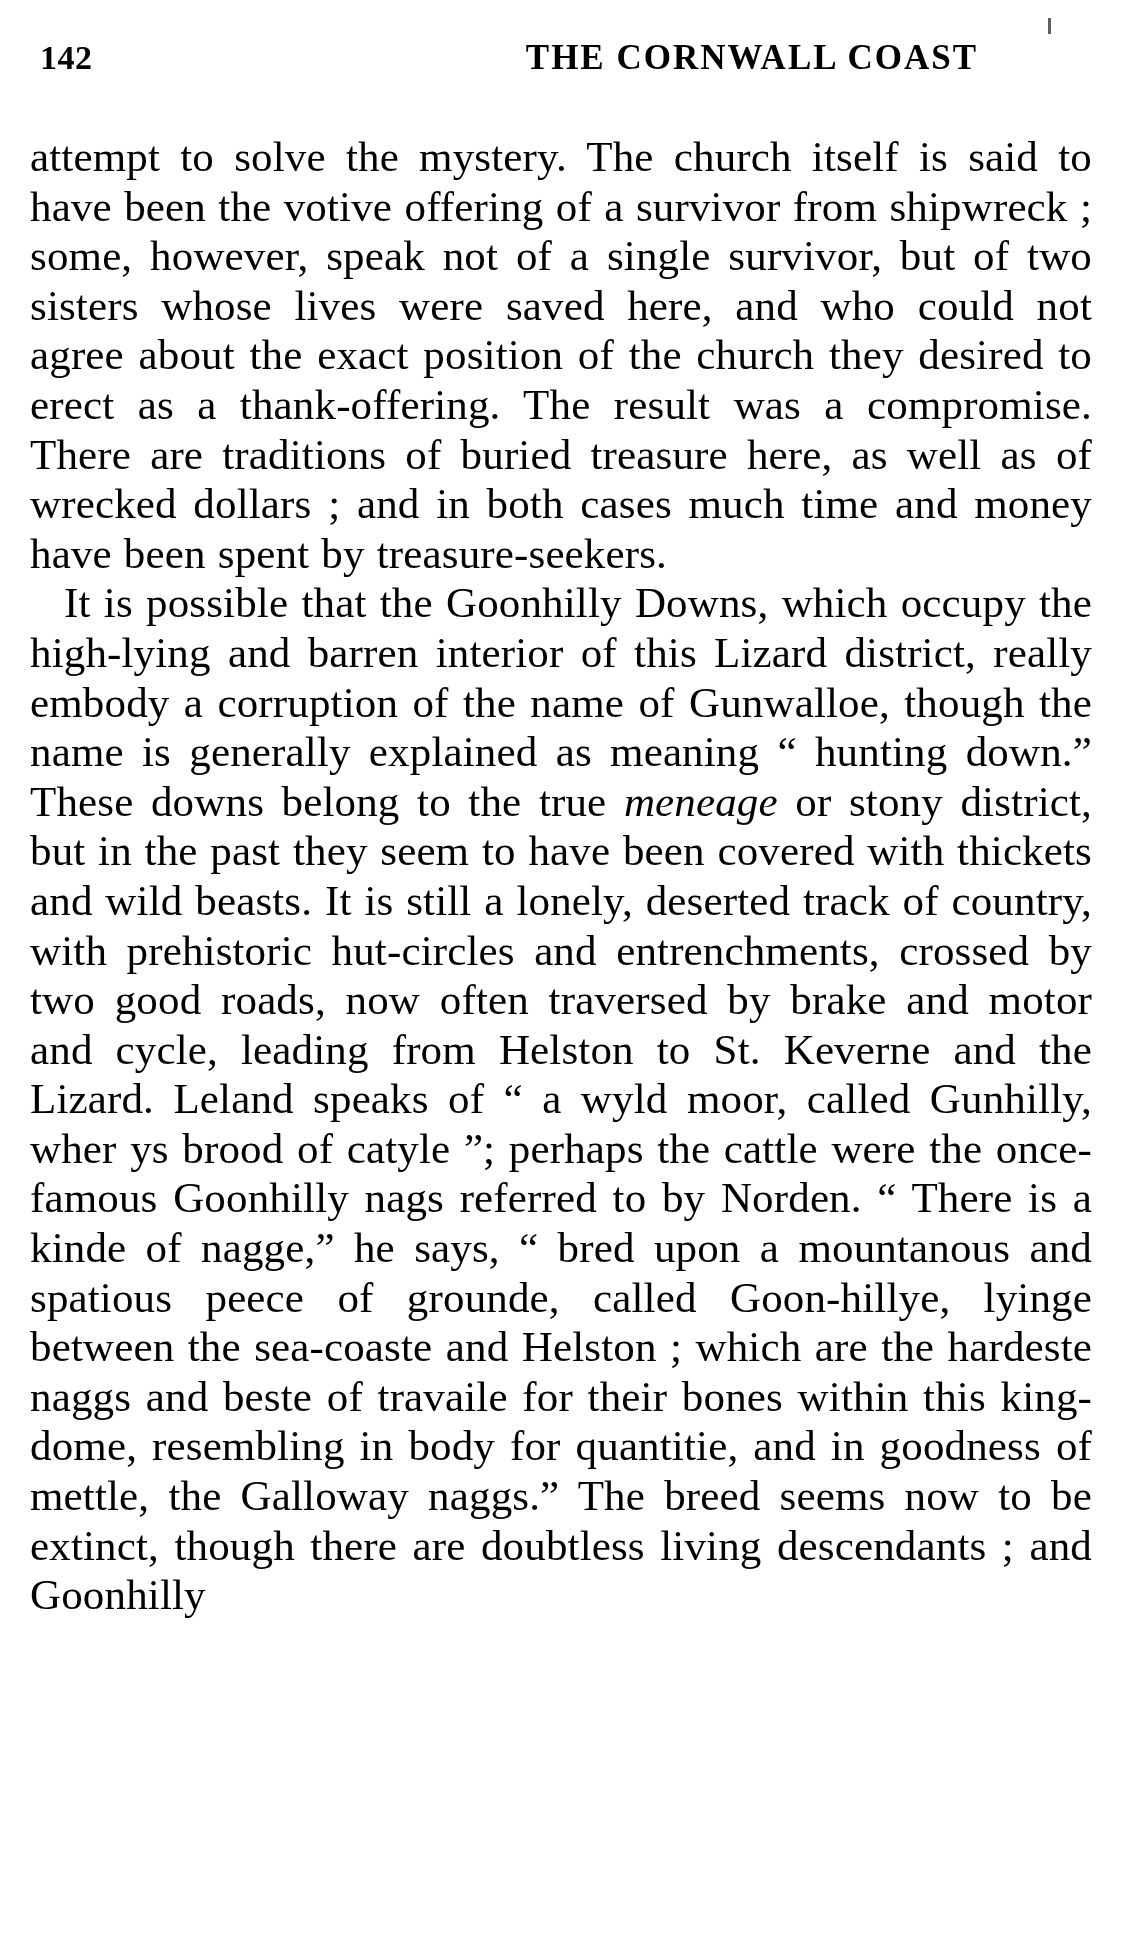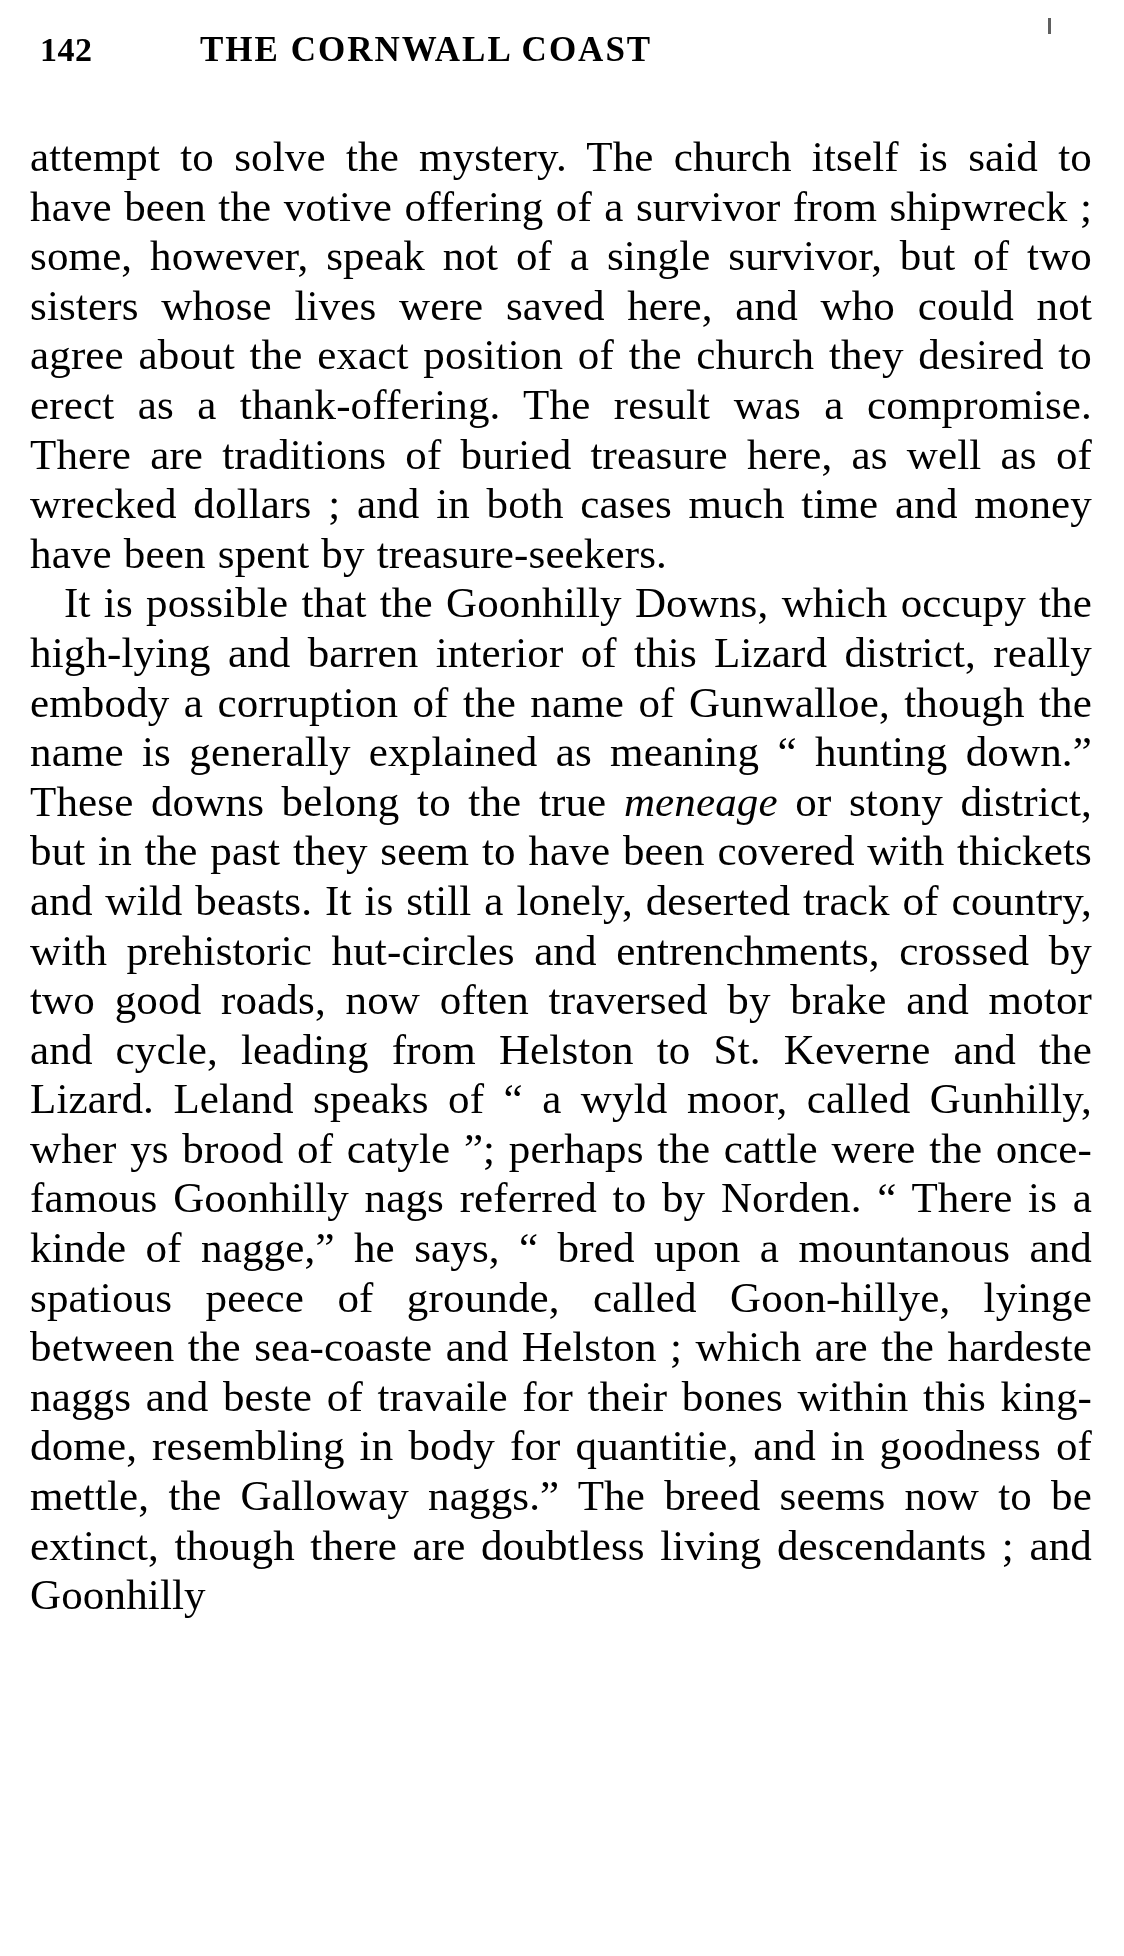--- a/index.html
+++ b/index.html
@@ -35,27 +35,28 @@
     font-family: "Liberation Serif", serif;
     font-size: 34px;
     font-weight: bold;
     letter-spacing: 0.5px;
     width: 160px;
     flex: 0 0 160px;
     padding-left: 4px;
   }
   .running-head {
     flex: 1 1 auto;
-    text-align: left;
+    text-align: right;
     font-family: "Liberation Serif", serif;
     font-size: 35px;
     font-weight: bold;
     letter-spacing: 2.0px;
     padding-right: 110px;
     white-space: nowrap;
+    margin-top: 8px;
   }
   .tick {
     position: absolute;
     top: 18px;
     left: 1048px;
     width: 3px;
     height: 16px;
     background: #2b2b2b;
     opacity: 0.75;
   }

